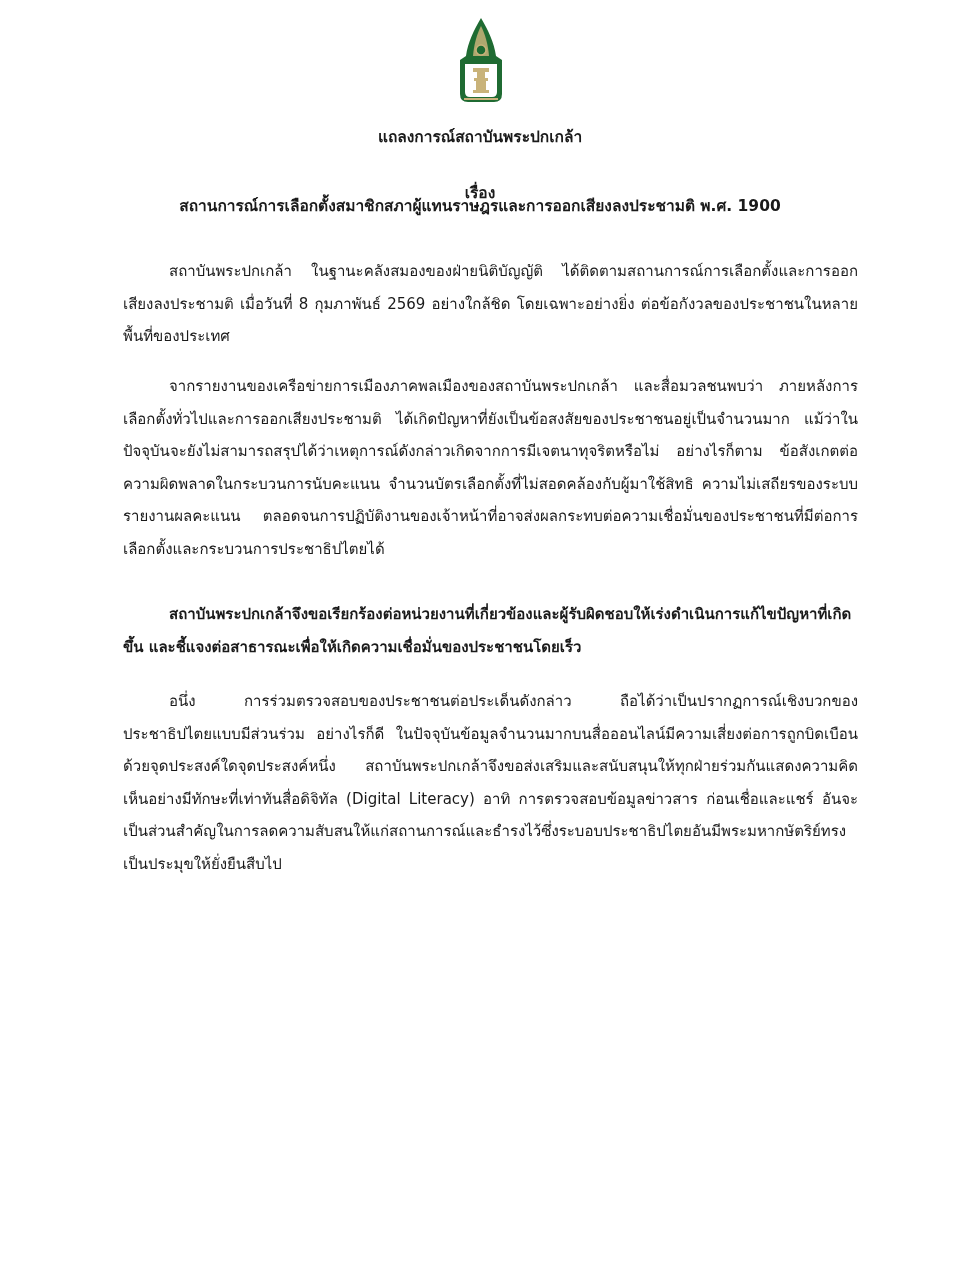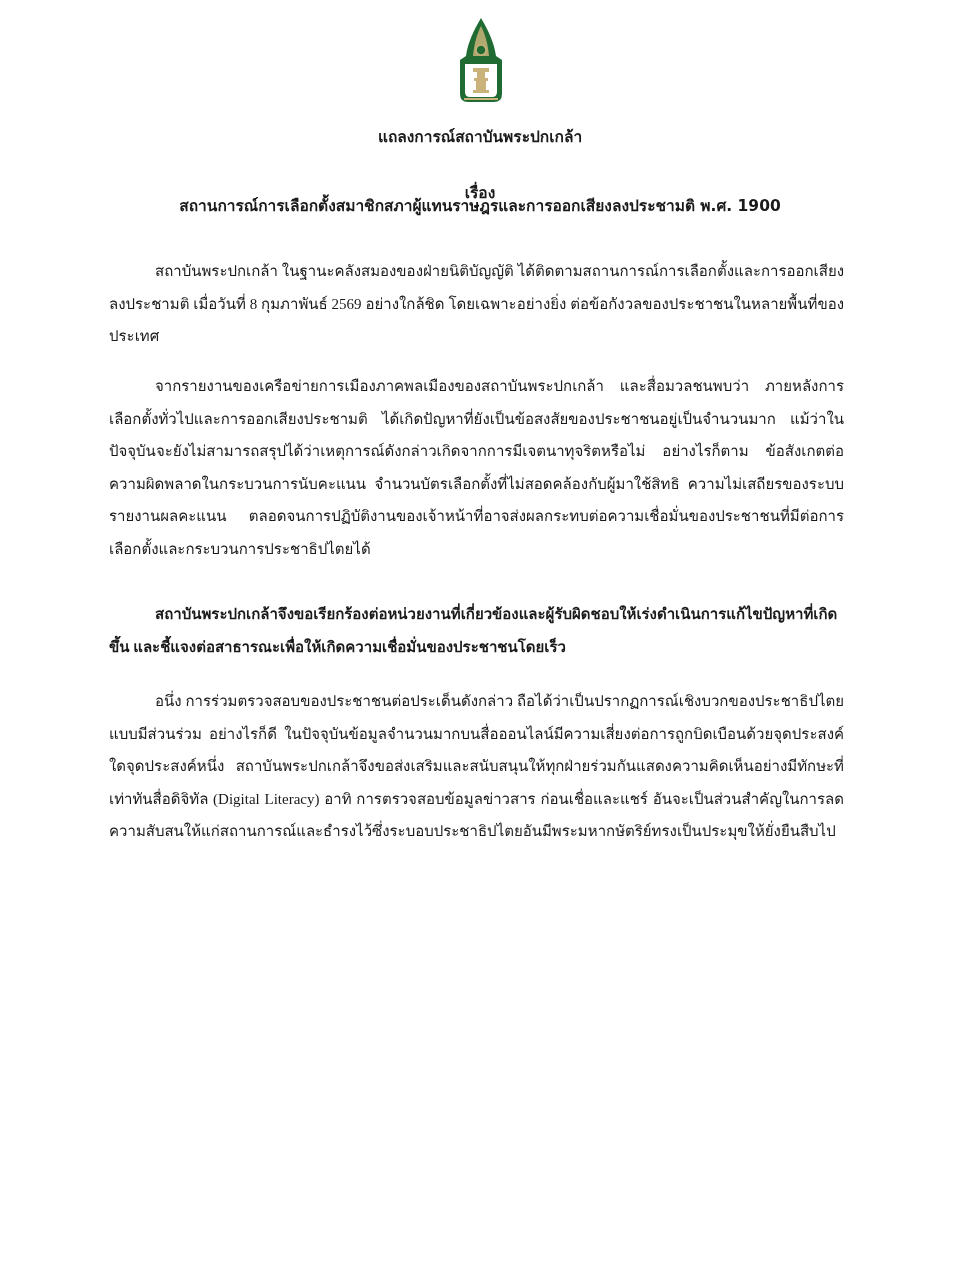--- a/index.html
+++ b/index.html
@@ -6,21 +6,21 @@
   body {
     width: 960px; height: 1280px; position: relative; overflow: hidden;
     font-family: "DejaVu Sans", "Liberation Sans", sans-serif;
     color: #1a1a1a;
   }
   .logo { position: absolute; left: 458px; top: 16px; width: 46px; height: 92px; }
   .heading { position: absolute; left: 0; width: 960px; text-align: center; font-weight: bold; font-size: 15.5px; }
   .h1 { top: 124px; }
   .h2 { top: 168px; margin-top: 12px; }
   .h3 { top: 193px; }
-  .para { position: absolute; left: 109px; width: 735px; font-size: 15px; line-height: 32.5px; text-align: justify; text-align-last: left; font-family: Liberation Serif, serif; }
+  .para { position: absolute; left: 123px; width: 735px; font-size: 15px; line-height: 32.5px; text-align: justify; text-align-last: left; }
   .para .indent { display: inline-block; width: 46px; }
   .p1 { top: 255px; }
   .p2 { top: 370px; }
   .p3 { top: 598px; font-weight: bold; }
   .p4 { top: 685px; }
 </style>
 </head>
 <body>
 
 <div class="logo">

